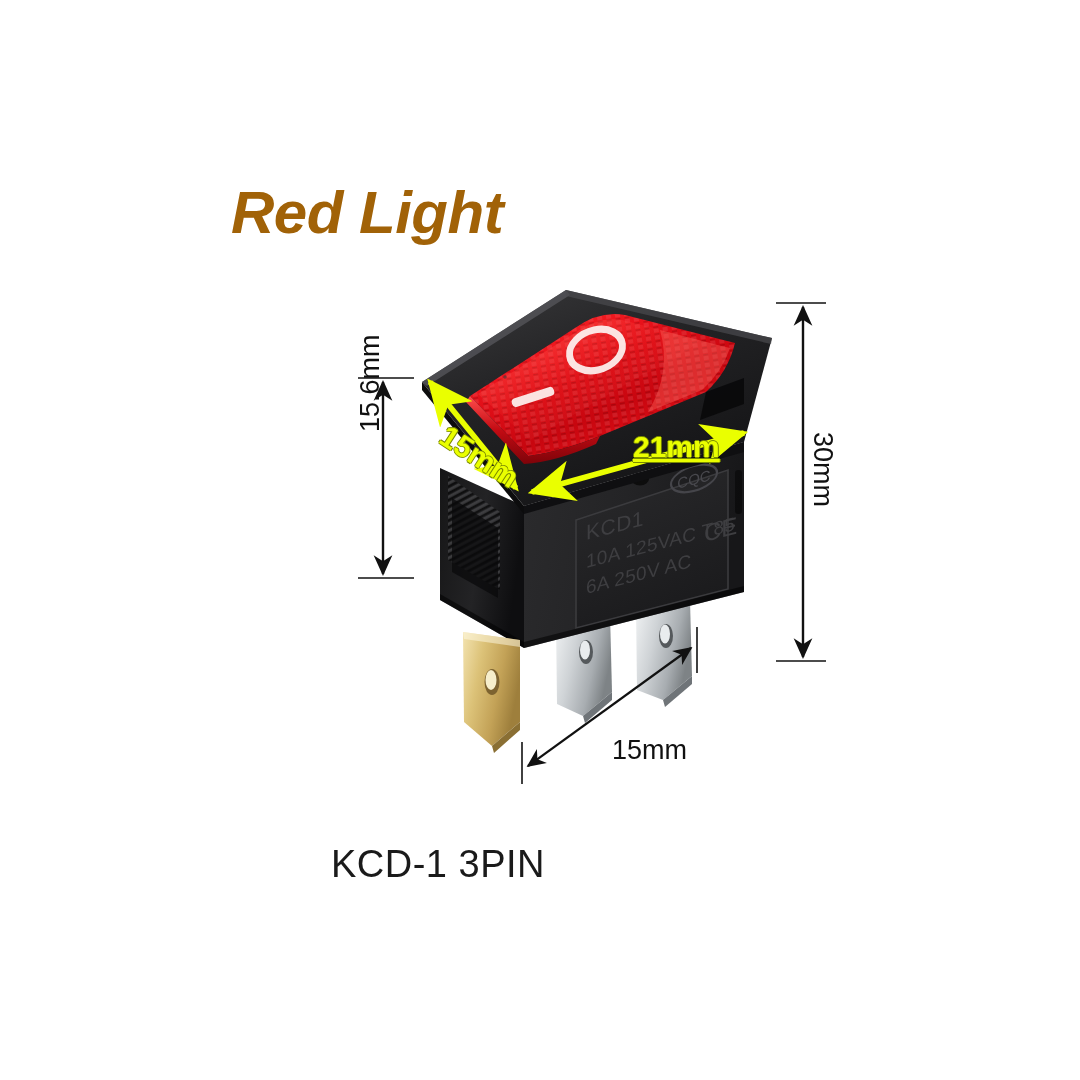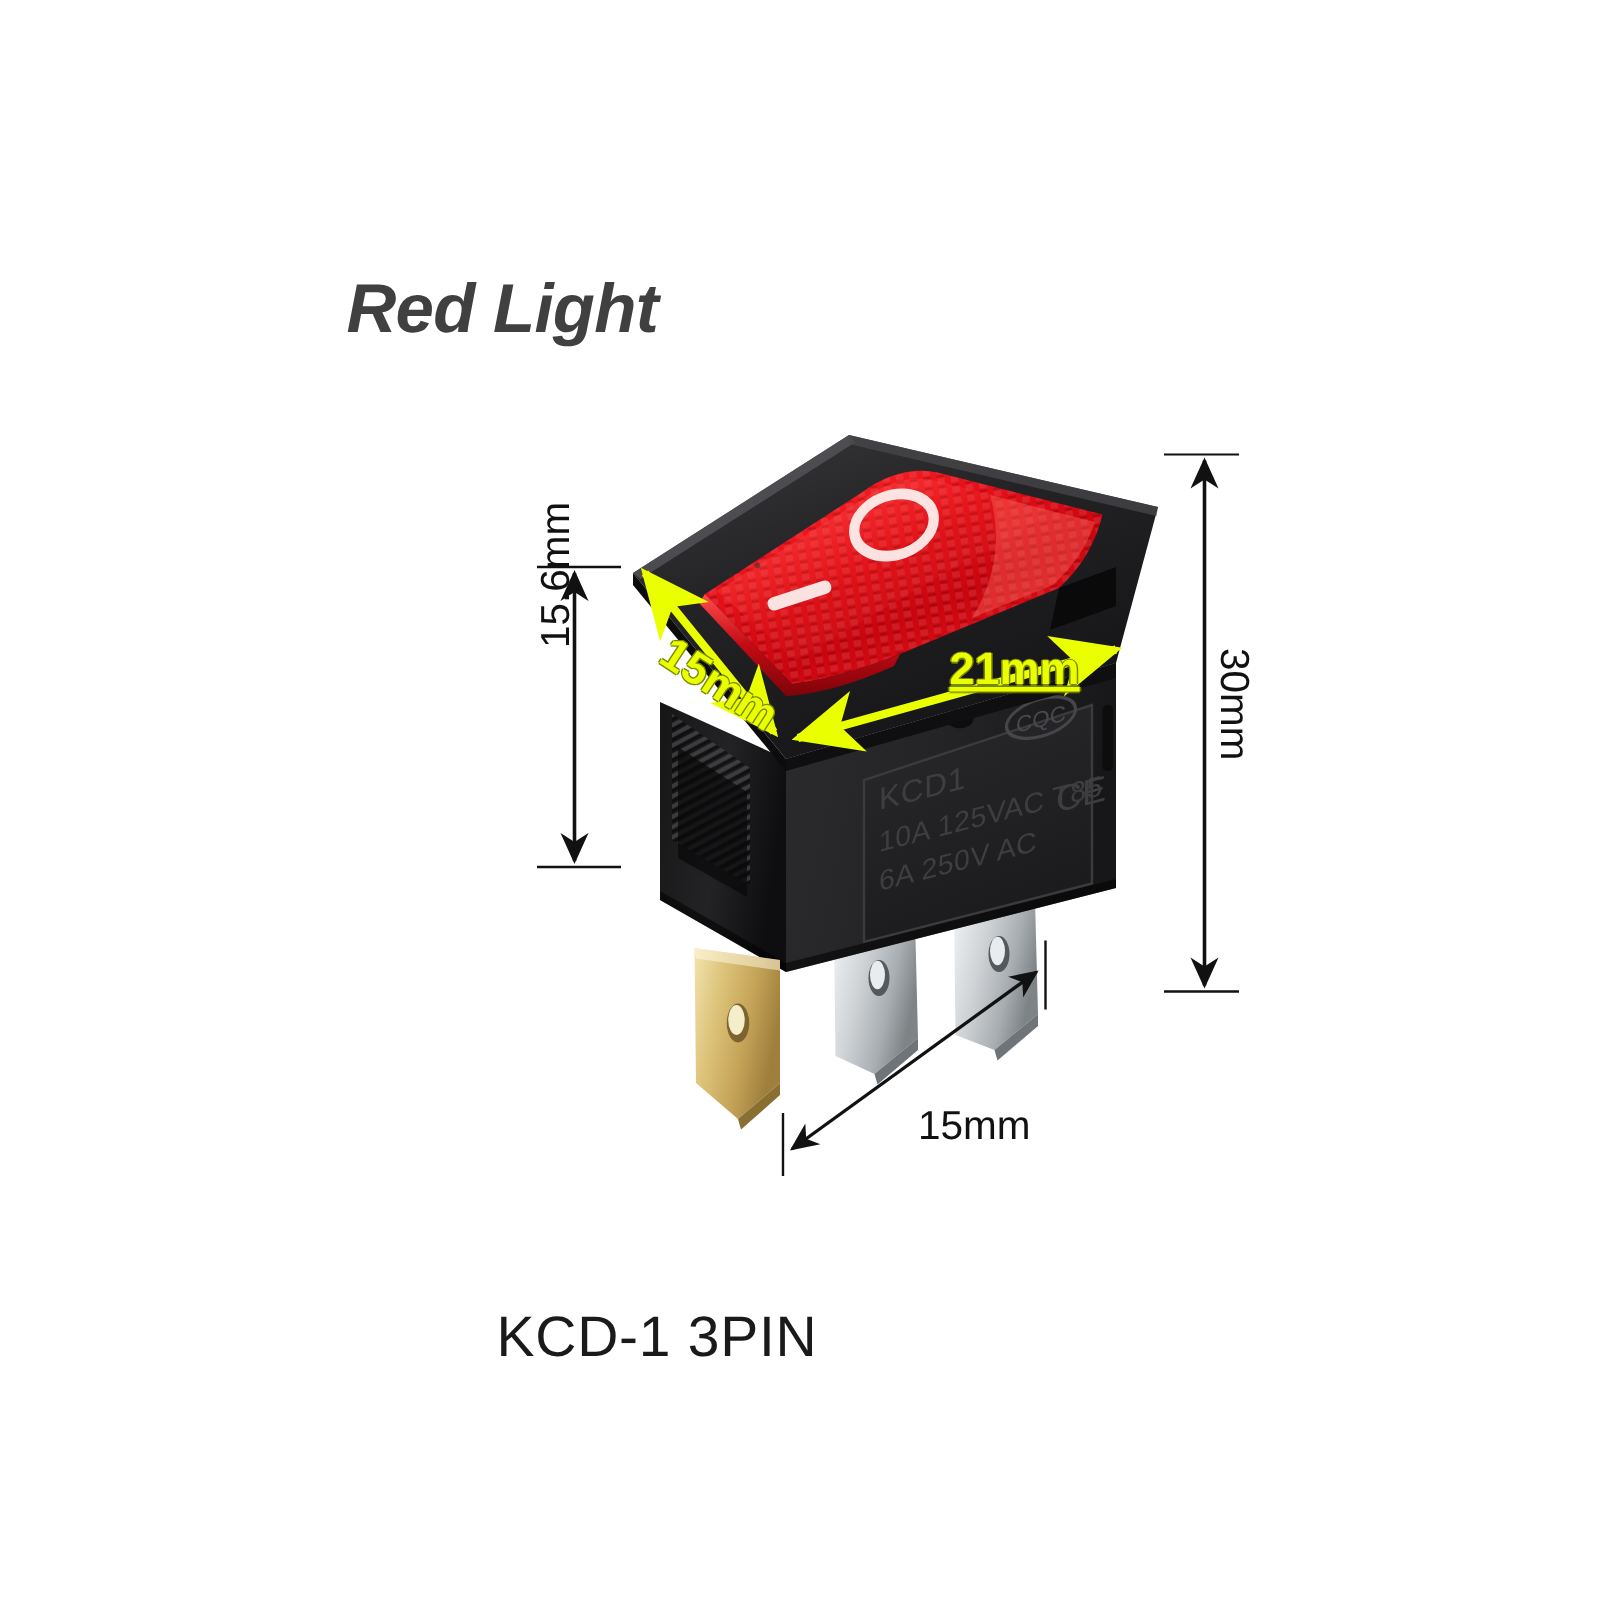--- a/index.html
+++ b/index.html
@@ -12,32 +12,32 @@
     width: 1080px;
     height: 1080px;
     background: #ffffff;
     overflow: hidden;
     font-family: "Liberation Sans", sans-serif;
   }
   #title {
     position: absolute;
     left: 231px;
     top: 178px;
-    font-size: 46px;
+    font-size: 60px;
     font-weight: bold;
     font-style: italic;
-    color: #404040;
+    color: #a16207;
     letter-spacing: -0.5px;
     white-space: nowrap;
     text-align: center;
   }
   #caption {
     position: absolute;
     left: 0;
-    top: 871px;
+    top: 843px;
     width: 876px;
     text-align: center;
     font-size: 38px;
     color: #1a1a1a;
     letter-spacing: 0.5px;
   }
   #scene {
     position: absolute;
     left: 0;
     top: 0;

